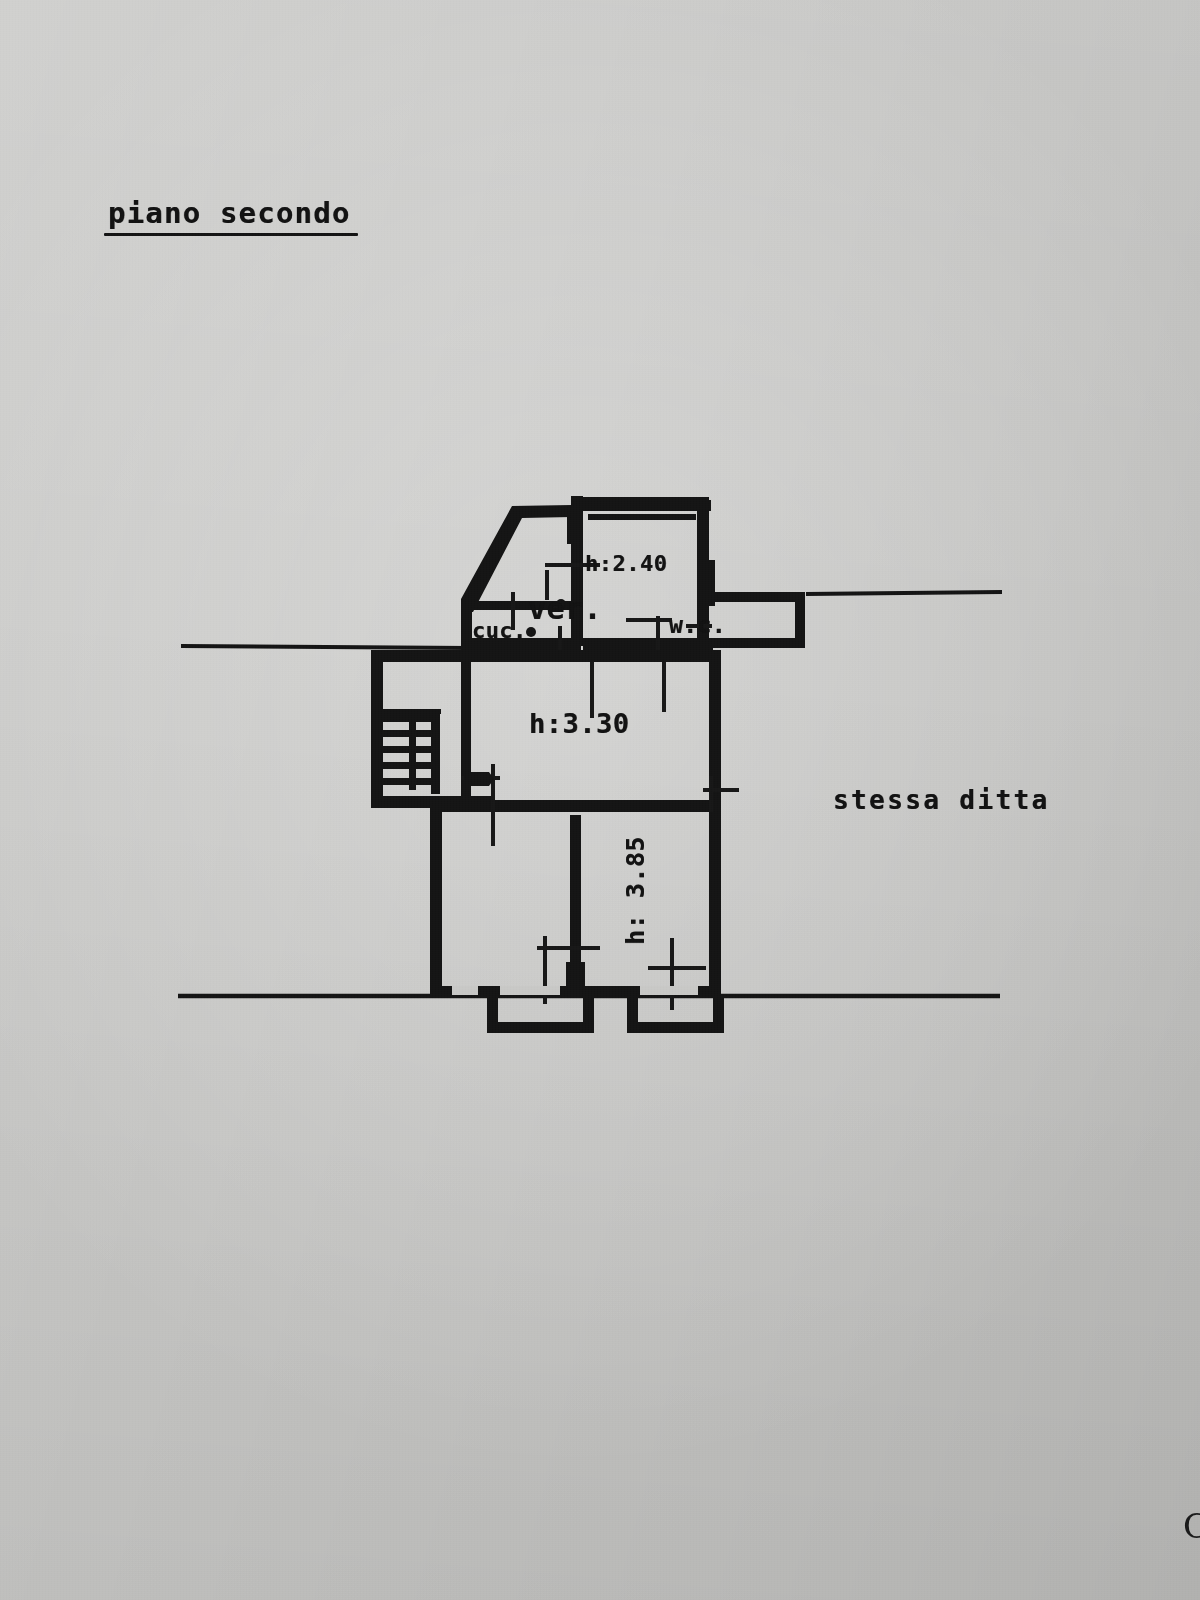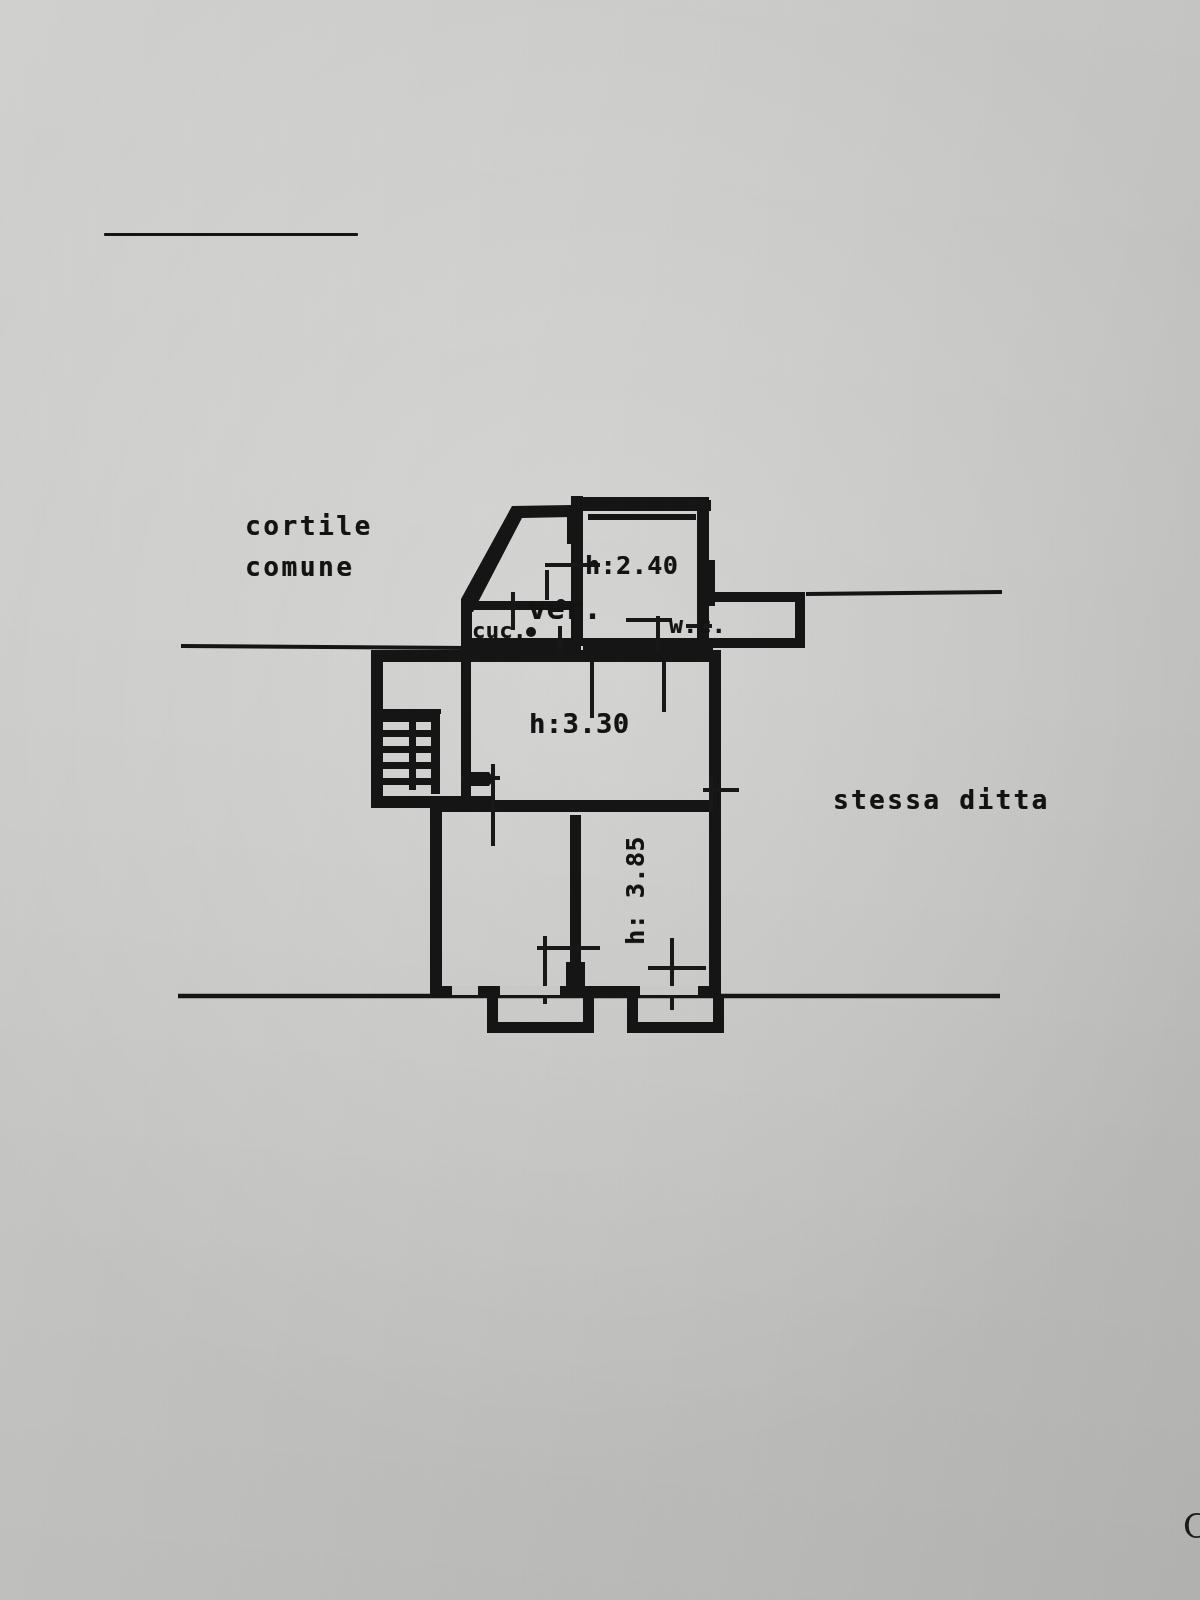--- a/index.html
+++ b/index.html
@@ -76,21 +76,21 @@
     text-align: right;
   }
   #label-via {
     left: 328px;
     top: 1158px;
     font-size: 27px;
     letter-spacing: 2.2px;
   }
 
   
-  #ann-h240 { left: 585px; top: 551px; font-size: 25px; letter-spacing: 0.5px; }
+  #ann-h240 { left: 585px; top: 551px; font-size: 22px; letter-spacing: 0.5px; }
   #ann-h330 { left: 529px; top: 708px; font-size: 27px; letter-spacing: 0.5px; }
   #ann-h385 {
     left: 621px; top: 836px;
     font-size: 25px; letter-spacing: 0.5px;
     transform: rotate(-90deg);
     transform-origin: 0 0;
   }
   #ann-h385-inner { display: block; transform: translate(-100%, 0); }
   #ann-ver { left: 528px; top: 591px; font-size: 30px; letter-spacing: 0.4px; }
   #ann-cuc { left: 472px; top: 618px; font-size: 22px; letter-spacing: 0.4px; }
@@ -263,24 +263,23 @@
     </g>
 
     <g>
       <rect x="500" y="986" width="60" height="9" fill="#c9c9c7"></rect>
       <rect x="640" y="986" width="58" height="9" fill="#c9c9c7"></rect>
       <rect x="452" y="986" width="26" height="9" fill="#c9c9c7"></rect>
     </g>
   </svg>
 
 
+  <div class="tw" id="title-text">piano secondo</div>
   <div id="title-underline"></div>
 
-  <div class="tw" id="label-cortile">cortile
-comune</div>
   <div class="tw" id="label-stessa-ditta">stessa ditta</div>
 
   <div class="tw" id="ann-h240">h:2.40</div>
   <div class="tw" id="ann-h330">h:3.30</div>
   <div class="tw" id="ann-h385"><span id="ann-h385-inner">h: 3.85</span></div>
 
   <div class="tw" id="ann-ver">ver.</div>
   <div class="tw" id="ann-cuc">cuc.</div>
   <div class="tw" id="ann-wc">w.c.</div>
 

